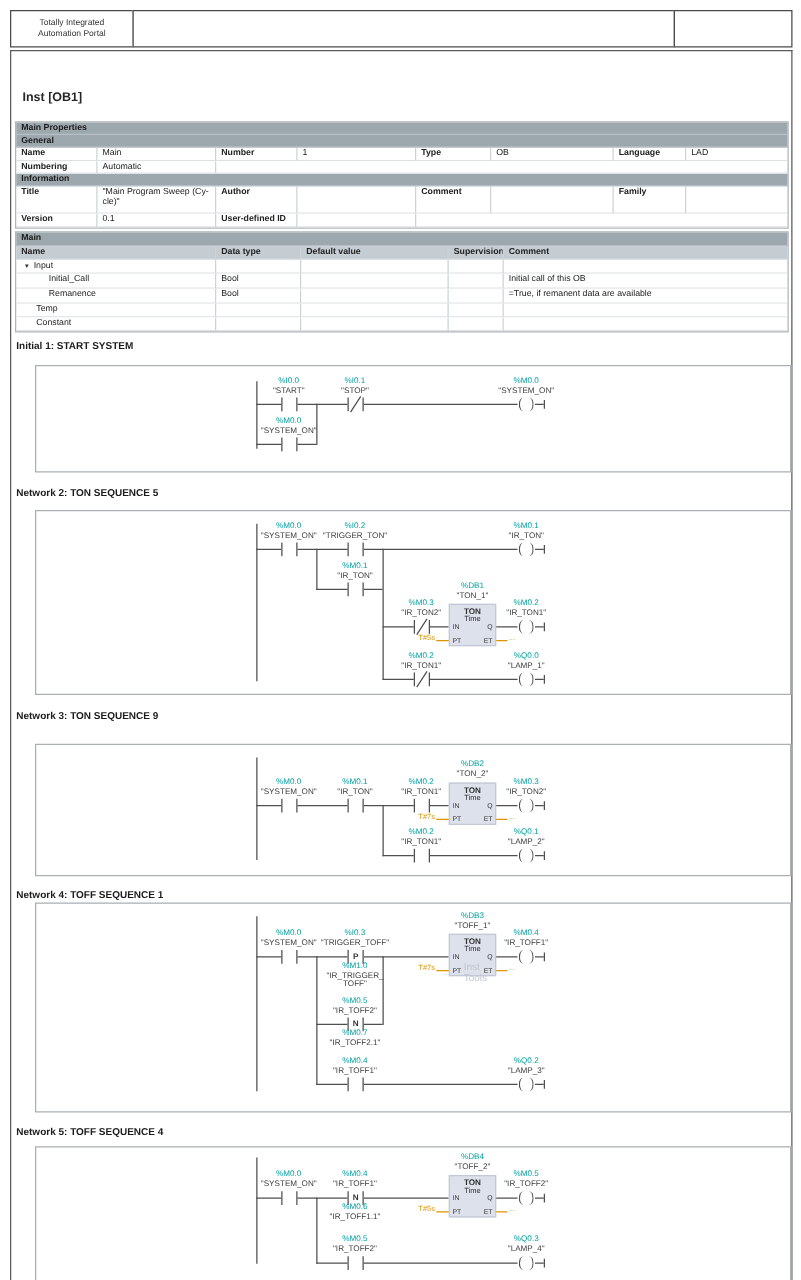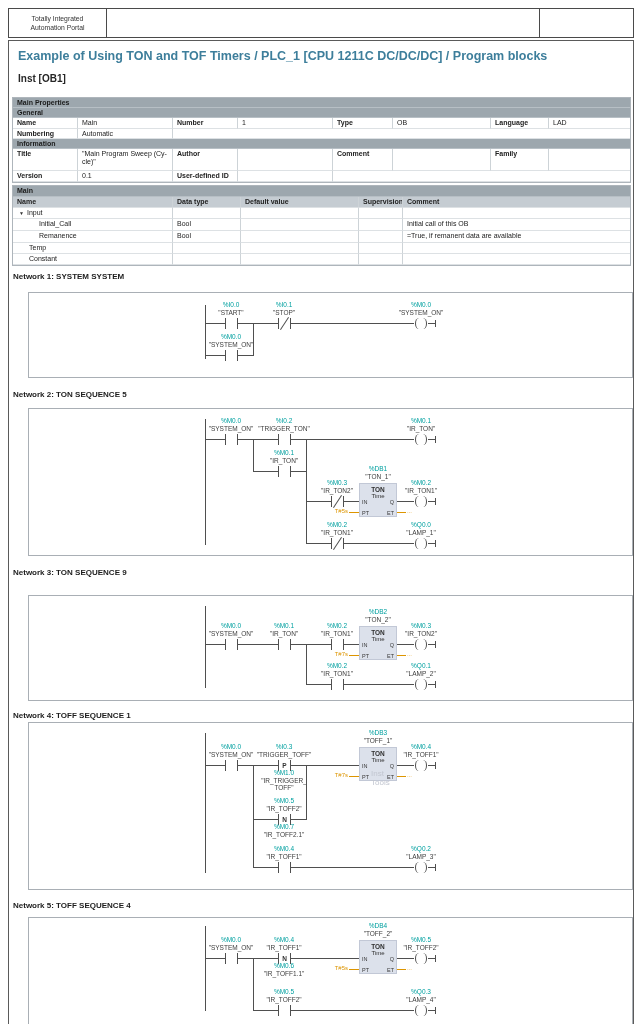--- a/index.html
+++ b/index.html
@@ -59,21 +59,20 @@
     <div id="brand">
       <div>Totally Integrated</div>
       <div>Automation Portal</div>
     </div>
   </div>
   <div class="hbox" style="left:106px;width:434px"></div>
   <div class="hbox" style="left:539px;width:95px"></div>
 
   <div id="frame"></div>
 
-  <div id="doctitle">Example of Using TON and TOF Timers / PLC_1 [CPU 1211C DC/DC/DC] / Program blocks</div>
   <div id="subtitle">Inst [OB1]</div>
   <div id="wm">InstrumentationTools.com</div>
 
   <div class="tbl" style="top:97px">
     <div class="trow sec" style="height:10px">Main Properties</div>
     <div class="trow sec" style="height:10px">General</div>
     <div class="trow" style="height:11px">
       <div class="cell bl" style="width:65px">Name</div>
       <div class="cell" style="width:95px">Main</div>
       <div class="cell bl" style="width:65px">Number</div>
@@ -147,21 +146,21 @@
     </div>
     <div class="trow" style="height:11px">
       <div class="cell" style="width:160px;padding-left:16px">Constant</div>
       <div class="cell" style="width:68px"></div>
       <div class="cell" style="width:118px"></div>
       <div class="cell" style="width:44px"></div>
       <div class="cell last"></div>
     </div>
   </div>
 
-  <div class="nettitle" style="top:272px">Network 1: SYSTEM SYSTEM</div>
+  <div class="nettitle" style="top:272px">Initial 1: START SYSTEM</div>
   <div class="netbox" style="top:292px;height:86px">
     <div class="vl" style="left:176px;top:12px;height:54px"></div>
     <div class="hl" style="left:176px;top:30px;width:20px"></div>
     <div class="contact" style="left:196px;top:25px"></div>
     <div class="hl" style="left:209px;top:30px;width:40px"></div>
     <div class="contact nc" style="left:249px;top:25px"></div>
     <div class="hl" style="left:262px;top:30px;width:123px"></div>
     <div class="coil" style="left:385px;top:25px"></div>
     <div class="hl" style="left:399px;top:30px;width:7px"></div>
     <div class="tick" style="left:406px;top:27px"></div>

